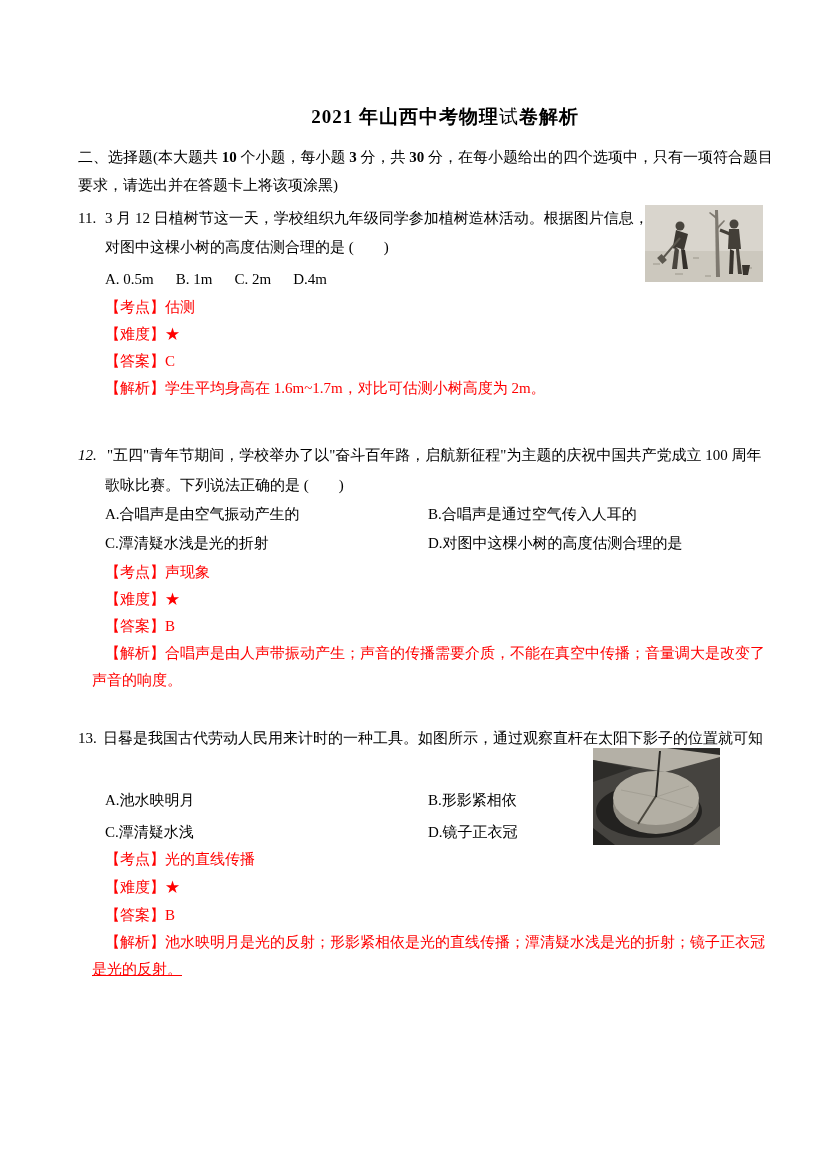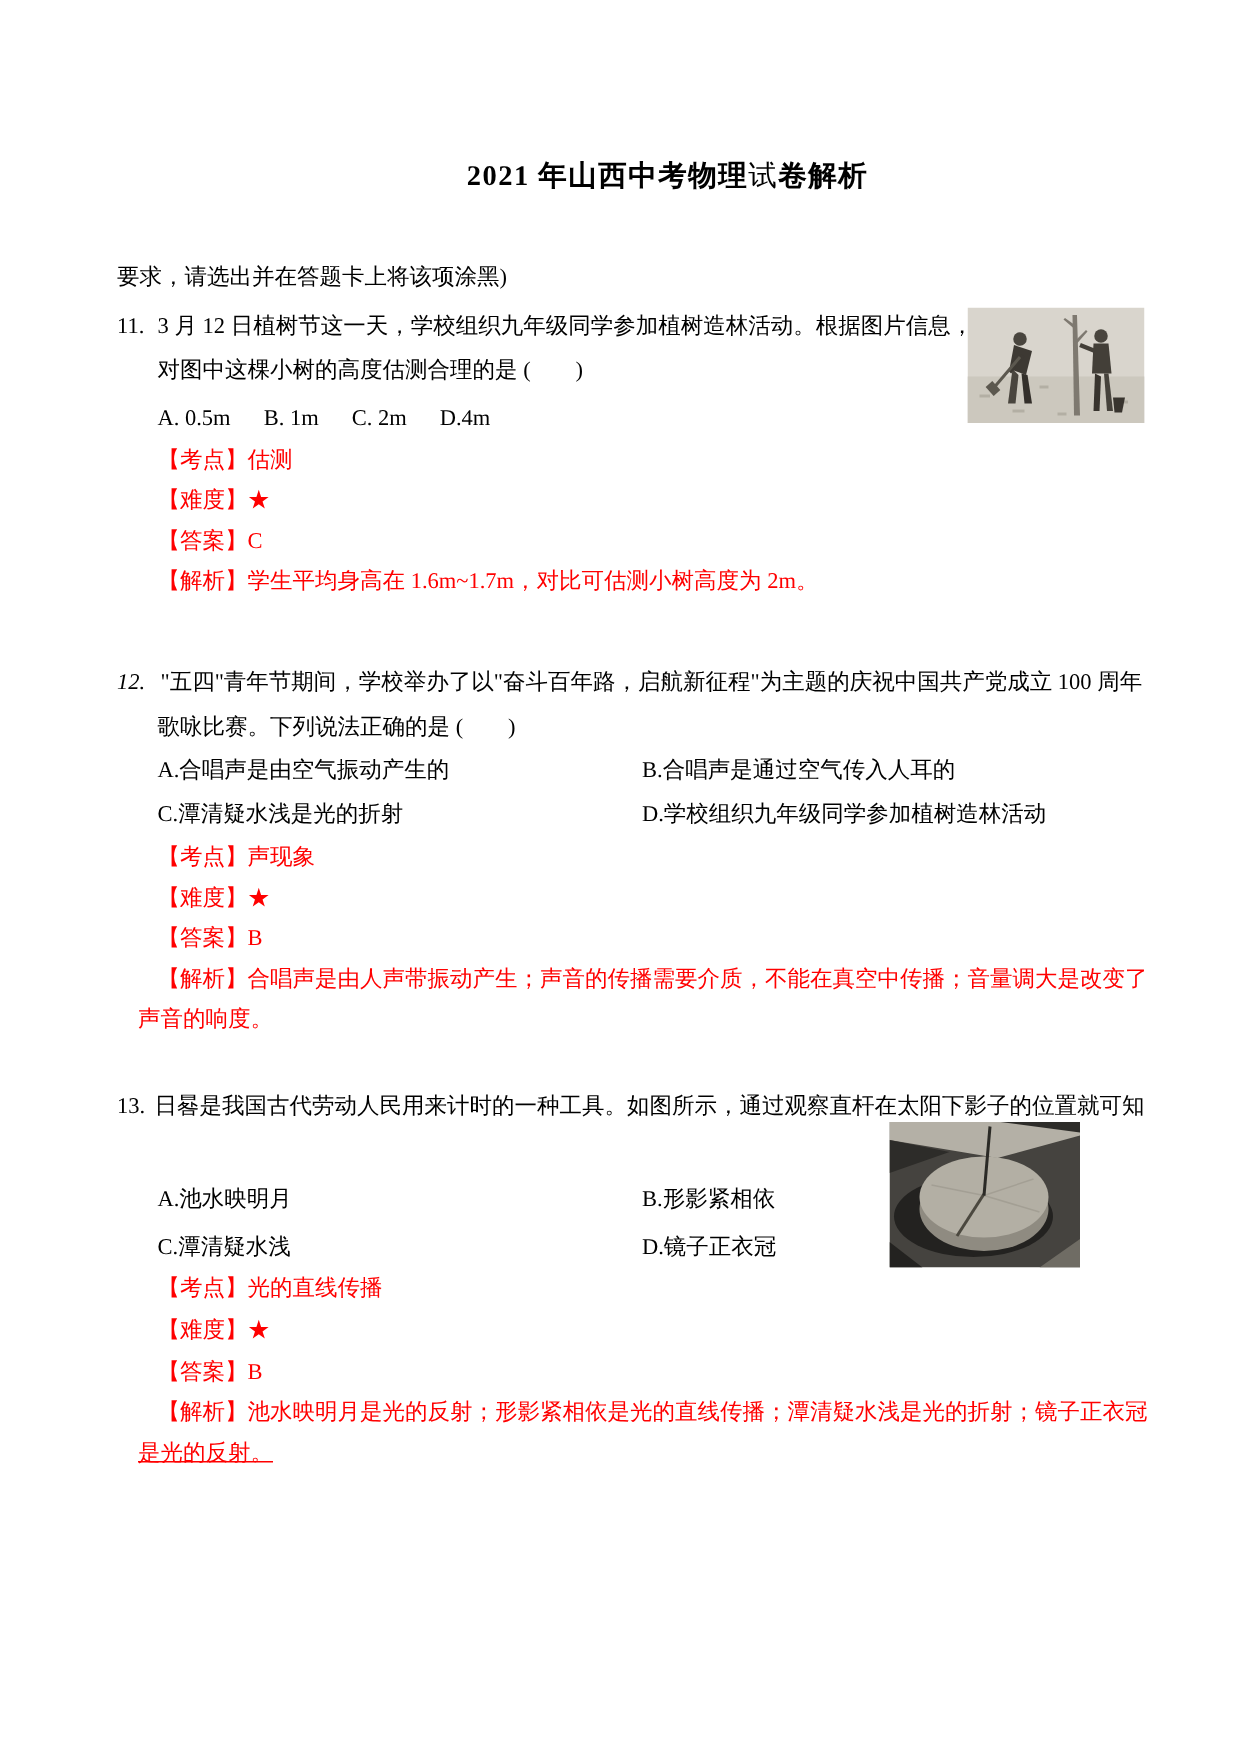--- a/index.html
+++ b/index.html
@@ -30,20 +30,21 @@
   .photo{position:absolute;}
   .photo svg{display:block;}
 </style>
 </head>
 <body>
 
 <div class="page">
 
   <h1 class="title"><span>2021 年山西中考物理</span><span class="reg">试</span><span>卷解析</span></h1>
 
+  <div class="line" style="top:147px;left:78px;"><span>二、选择题(本大题共 </span><span class="b">10</span><span> 个小题，每小题 </span><span class="b">3</span><span> 分，共 </span><span class="b">30</span><span> 分，在每小题给出的四个选项中，只有一项符合题目</span></div>
   <div class="line" style="top:175px;left:78px;">要求，请选出并在答题卡上将该项涂黑)</div>
 
   <div class="line" style="top:208px;left:78px;">11.</div>
   <div class="line" style="top:208px;left:105px;">3 月 12 日植树节这一天，学校组织九年级同学参加植树造林活动。根据图片信息，</div>
   <div class="line" style="top:237px;left:105px;">对图中这棵小树的高度估测合理的是 (　　)</div>
 
   <div class="line" style="top:269px;left:105px;"><span class="opt-inline">A. 0.5m</span><span class="opt-inline">B. 1m</span><span class="opt-inline">C. 2m</span><span class="opt-inline">D.4m</span></div>
 
   <div class="line red" style="top:297px;left:105px;"><span>【考点】</span><span>估测</span></div>
   <div class="line red" style="top:324px;left:105px;"><span>【难度】</span><span>★</span></div>
@@ -81,21 +82,21 @@
     </svg>
   </div>
 
   <div class="line" style="top:445px;left:78px;font-style:italic;">12.</div>
   <div class="line" style="top:445px;left:107px;">"五四"青年节期间，学校举办了以"奋斗百年路，启航新征程"为主题的庆祝中国共产党成立 100 周年</div>
   <div class="line" style="top:504px;left:105px;">A.合唱声是由空气振动产生的</div>
 
   <div class="line" style="top:475px;left:105px;">歌咏比赛。下列说法正确的是 (　　)</div>
   <div class="line" style="top:504px;left:428px;">B.合唱声是通过空气传入人耳的</div>
   <div class="line" style="top:533px;left:105px;">C.潭清疑水浅是光的折射</div>
-  <div class="line" style="top:533px;left:428px;">D.学校组织九年级同学参加植树造林活动</div>
+  <div class="line" style="top:533px;left:428px;">D.对图中这棵小树的高度估测合理的是</div>
 
   <div class="line red" style="top:562px;left:105px;"><span>【考点】</span><span>声现象</span></div>
   <div class="line red" style="top:589px;left:105px;"><span>【难度】</span><span>★</span></div>
   <div class="line red" style="top:616px;left:105px;"><span>【答案】</span><span>B</span></div>
   <div class="line red" style="top:643px;left:105px;"><span>【解析】</span><span>合唱声是由人声带振动产生；声音的传播需要介质，不能在真空中传播；音量调大是改变了</span></div>
   <div class="line red" style="top:670px;left:92px;">声音的响度。</div>
 
   <div class="line" style="top:728px;left:78px;">13.</div>
   <div class="line" style="top:728px;left:103px;">日晷是我国古代劳动人民用来计时的一种工具。如图所示，通过观察直杆在太阳下影子的位置就可知</div>
 

